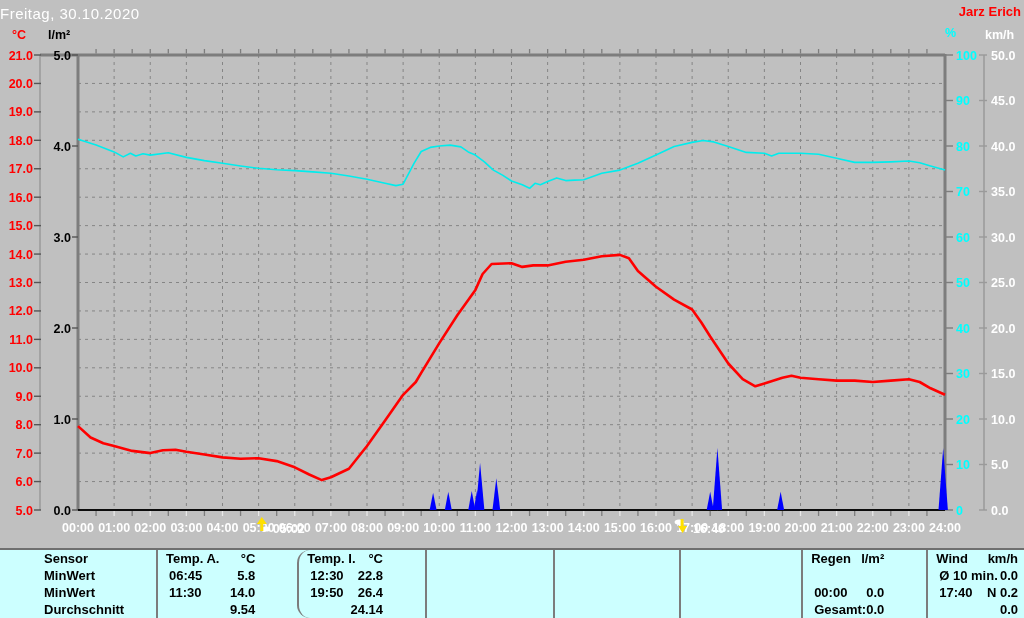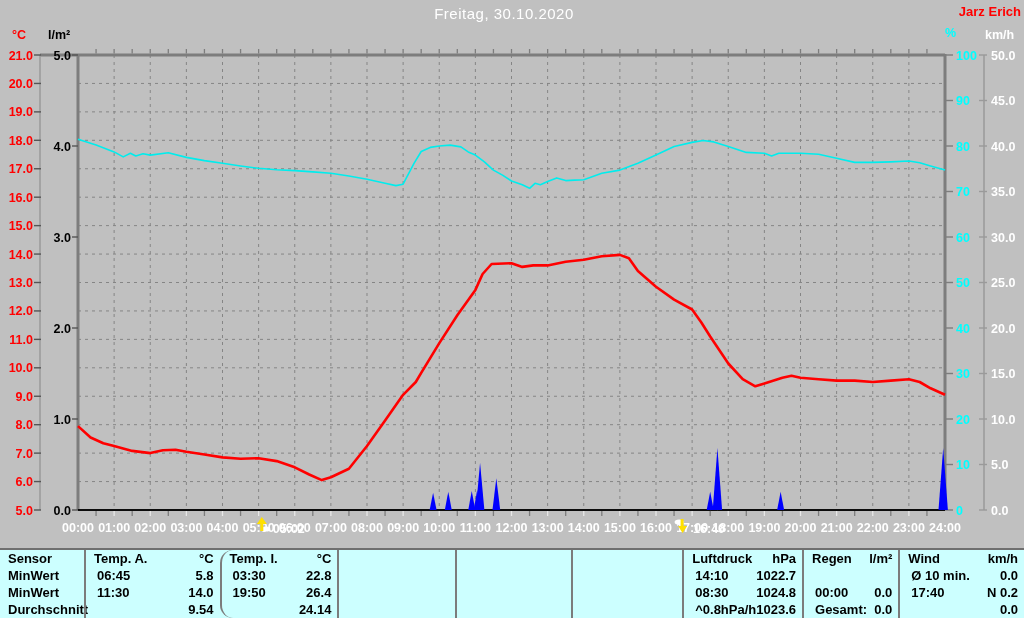--- a/index.html
+++ b/index.html
@@ -1,35 +1,35 @@
 <!DOCTYPE html>
 <html><head>
 <meta charset="utf-8">
 <style>
   html,body{margin:0;padding:0;background:#9a9a9a;}
   .screen{position:relative;width:1024px;height:618px;background:#C0C0C0;overflow:hidden;
           font-family:"Liberation Sans",sans-serif;}
-  .title{position:absolute;top:5px;left:0;right:16px;text-align:center;color:#FFFFFF;
+  .title{position:absolute;top:5px;left:0;right:16px;text-align:left;color:#FFFFFF;
          font-size:15px;letter-spacing:.5px;}
   .station{position:absolute;top:4px;right:3px;color:#FF0000;font-size:13px;font-weight:700;}
   .unit-label{position:absolute;font-size:12.5px;font-weight:700;}
   #u-temp{top:28px;left:12px;color:#FF0000;}
   #u-rain{top:28px;left:48px;color:#000000;}
   #u-hum{top:26px;left:945px;color:#00FFFF;}
   #u-wind{top:28px;left:985px;color:#FFFFFF;}
   #legend{position:absolute;top:28px;left:130px;display:flex;}
   .lg-item{width:145px;display:flex;align-items:center;height:15px;}
   .lg-item .sw{width:10px;height:10px;margin-right:6px;border:1px solid #8d8d8d;
                box-shadow:1px 1px 0 #dfdfdf;}
   .lg-item .lb{font-size:12.5px;font-weight:600;white-space:nowrap;}
   #chart-svg{position:absolute;top:0;left:0;}
   #stats-table{position:absolute;top:548px;left:0;width:1024px;height:70px;display:flex;
                border-top:2px solid #6f6f6f;box-sizing:border-box;}
   .tcol{box-sizing:border-box;display:flex;flex-direction:column;height:100%;
-        border-left:2px solid #7c7c7c;}
+        border-left:2px solid #7c7c7c;margin-left:36px;}
   .tcol.first{border-left:none;}
   .tr{flex:1;display:flex;align-items:center;font-size:13px;font-weight:700;color:#000;}
   .tr .t{flex:1.1;text-align:left;padding-left:11px;white-space:nowrap;}
   .tr .v{flex:1;text-align:right;padding-right:6px;white-space:nowrap;}
   .tr .nm{flex:1;text-align:left;padding-left:8px;white-space:nowrap;}
   .tr .un{text-align:right;padding-right:6px;white-space:nowrap;}
   .trl{padding-left:8px;}
 </style>
 </head>
 <body>
@@ -352,21 +352,21 @@
           <span class="t"></span>
           <span class="v">9.54</span>
         </div>
       </div>
       <div class="tcol" style="width: 120px; border-radius: 13px;">
         <div class="tr">
           <span class="nm">Temp. I.</span>
           <span class="un">°C</span>
         </div>
         <div class="tr">
-          <span class="t">03:30</span>
+          <span class="t">12:30</span>
           <span class="v">22.8</span>
         </div>
         <div class="tr">
           <span class="t">19:50</span>
           <span class="v">26.4</span>
         </div>
         <div class="tr">
           <span class="t"></span>
           <span class="v">24.14</span>
         </div>
@@ -418,38 +418,20 @@
         </div>
         <div class="tr">
           <span class="t"></span>
           <span class="v"></span>
         </div>
         <div class="tr">
           <span class="t"></span>
           <span class="v"></span>
         </div>
       </div>
-      <div class="tcol" style="width: 120px;">
-        <div class="tr">
-          <span class="nm">Luftdruck</span>
-          <span class="un">hPa</span>
-        </div>
-        <div class="tr">
-          <span class="t">14:10</span>
-          <span class="v">1022.7</span>
-        </div>
-        <div class="tr">
-          <span class="t">08:30</span>
-          <span class="v">1024.8</span>
-        </div>
-        <div class="tr">
-          <span class="t">^0.8hPa/h</span>
-          <span class="v">1023.6</span>
-        </div>
-      </div>
       <div class="tcol" style="width: 98px;">
         <div class="tr">
           <span class="nm">Regen</span>
           <span class="un">l/m²</span>
         </div>
         <div class="tr">
           <span class="t"></span>
           <span class="v"></span>
         </div>
         <div class="tr">

